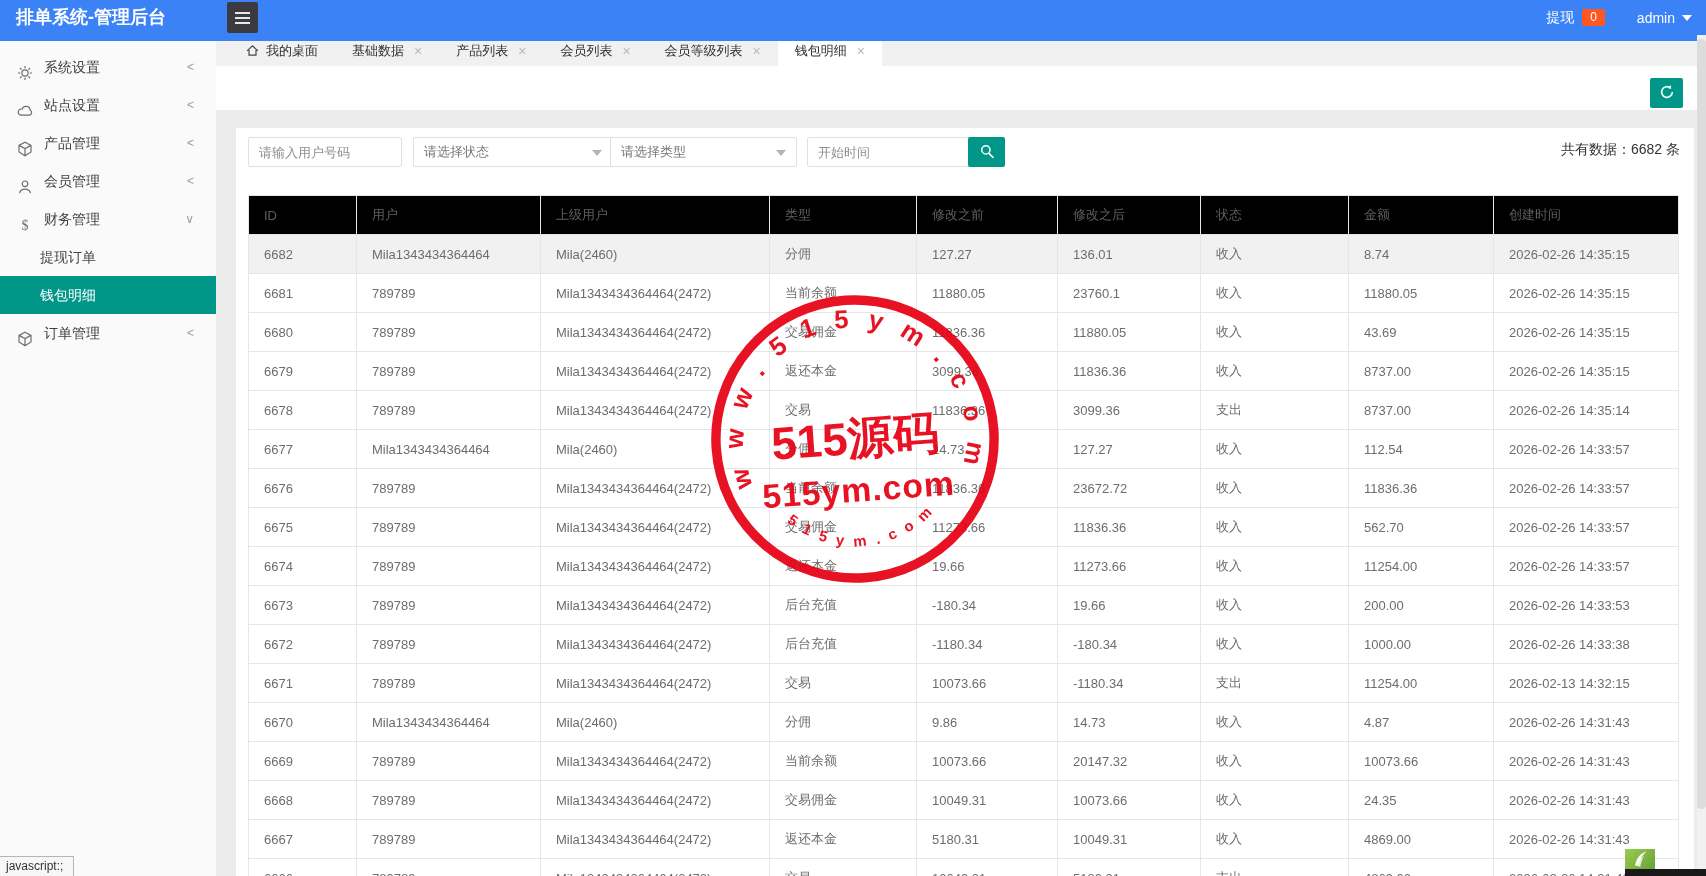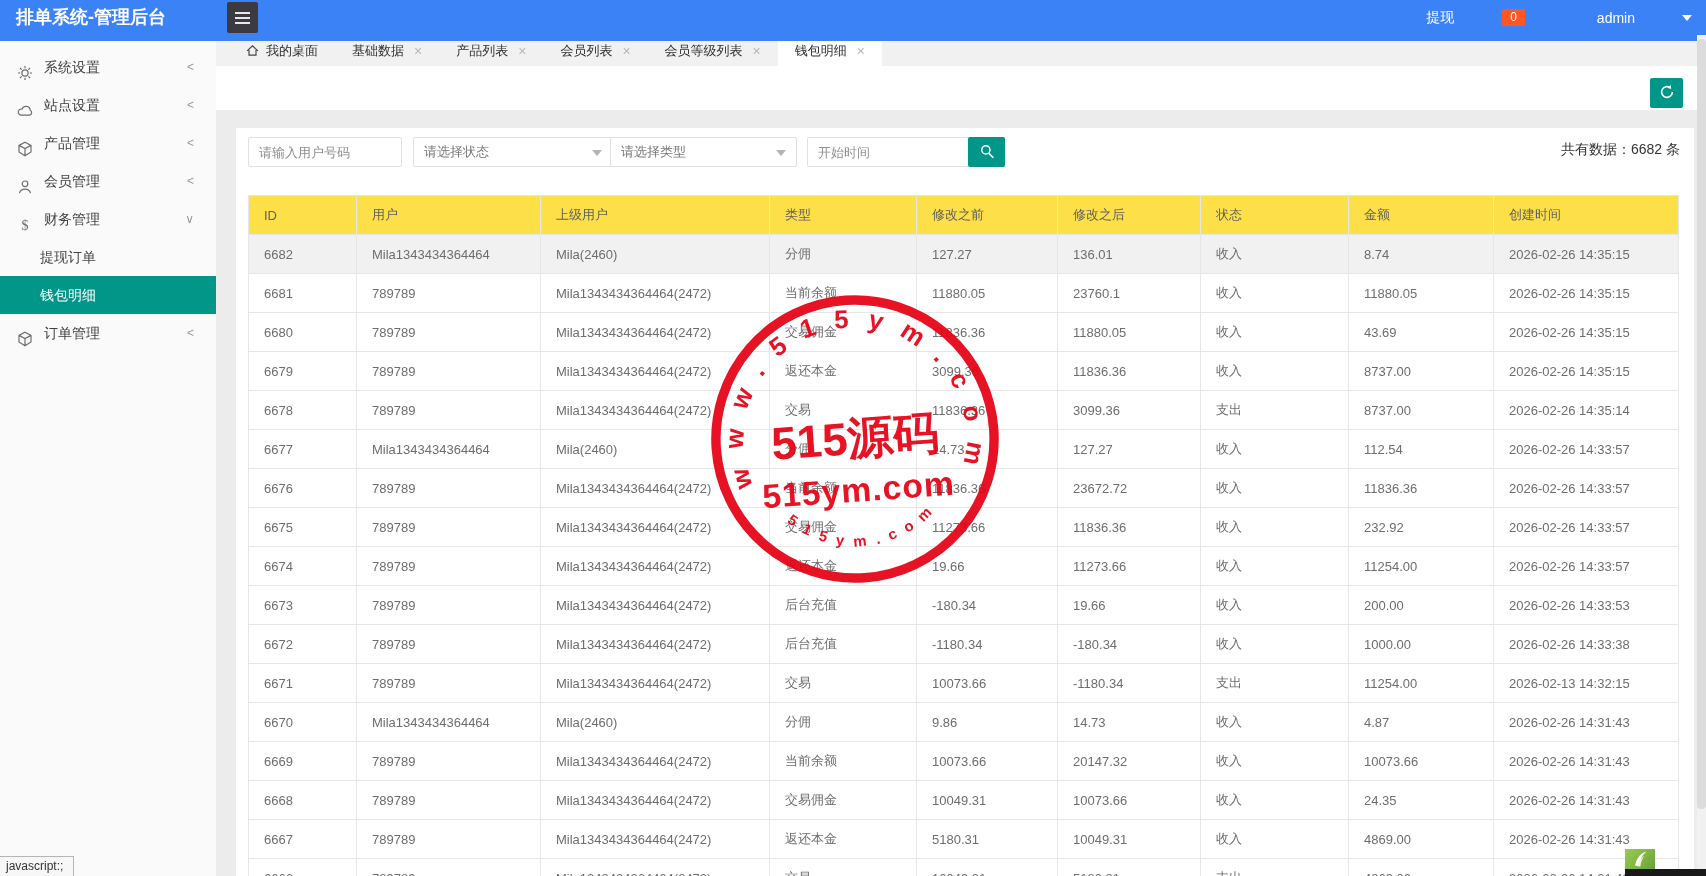--- a/index.html
+++ b/index.html
@@ -6,21 +6,21 @@
   html,body { width:1706px; height:876px; overflow:hidden; }
   body { position:relative; background:#ececec; font-family:"Liberation Sans","DejaVu Sans",sans-serif; }
 
   
   .topbar { position:absolute; left:0; top:0; width:1706px; height:41px; background:#3b82f6; z-index:20; }
   .logo { position:absolute; left:16px; top:0; line-height:35px; color:#fff; font-size:18px; font-weight:bold; }
   .hamburger { position:absolute; left:227px; top:2px; width:31px; height:31px; background:#3a3a40; border-radius:2px;
                display:flex; align-items:center; justify-content:center; cursor:pointer; }
   .hb { display:flex; flex-direction:column; gap:3px; }
   .hb i { display:block; width:15px; height:2px; background:#e8e8e8; }
-  .topbar-right { position:absolute; right:10px; top:0; height:35px; display:flex; align-items:center;gap:40px; }
+  .topbar-right { position:absolute; right:10px; top:0; height:35px; display:flex; align-items:center; }
   .withdraw { color:#fff; font-size:14px; cursor:pointer; }
   .badge { margin-left:8px; background:#ff5722; color:#fff; font-size:12px; line-height:17px; padding:0 8px; border-radius:2px; }
   .admin { margin-left:32px; color:#fff; font-size:14px; cursor:pointer; }
   .caret { margin-left:7px; margin-right:4px; width:0; height:0; border-left:5px solid transparent; border-right:5px solid transparent; border-top:6px solid #fff; }
 
   
   .sidebar { position:absolute; left:0; top:35px; width:216px; height:841px; background:#fafafa; z-index:10; padding-top:13px; }
   .s-item { position:relative; height:38px; line-height:38px; cursor:pointer; }
   .s-item .s-ico { position:absolute; left:16px; top:10px; width:18px; height:18px; }
   .s-item .s-lab { position:absolute; left:44px; font-size:14px; color:#3f3f3f; }
@@ -52,21 +52,21 @@
               font-size:13px; color:#777; line-height:28px; padding:0 10px; cursor:pointer; z-index:3; }
   .f-select .sel-caret { position:absolute; right:10px; top:12px; width:0; height:0;
               border-left:5px solid transparent; border-right:5px solid transparent; border-top:6px solid #b4b4b4; }
   .search-btn { position:absolute; left:968px; top:137px; width:37px; height:30px; background:#009688; border:none; border-radius:2px;
                 display:flex; align-items:center; justify-content:center; cursor:pointer; z-index:3; }
   .count { position:absolute; right:26px; top:141px; font-size:14px; color:#333; z-index:3; }
 
   
   .table-wrap { position:absolute; left:248px; top:195px; width:1430px; z-index:2; }
   table { width:1430px; border-collapse:collapse; table-layout:fixed; }
-  th { height:39px; background:#fde047; font-weight:normal; font-size:13px; color:#5f5f5f; text-align:left; padding:0 15px;
+  th { height:39px; background:#000000; font-weight:normal; font-size:13px; color:#5f5f5f; text-align:left; padding:0 15px;
        border:1px solid #e6e6e6; }
   td { height:39px; font-size:13px; color:#6d6d6d; padding:0 15px; border:1px solid #e6e6e6; background:#fff;
        overflow:hidden; white-space:nowrap; }
   tr.hl td { background:#f1f1f1; }
 
   
   .stamp { position:absolute; left:706px; top:290px; width:298px; height:298px; transform:rotate(-4deg);
            opacity:.92; z-index:6; pointer-events:none; }
   .stamp text { fill:#e60012; font-weight:bold; font-family:"Liberation Sans","DejaVu Sans",sans-serif; }
 
@@ -329,21 +329,21 @@
           <td>2026-02-26 14:33:57</td>
         </tr>
         <tr>
           <td>6675</td>
           <td>789789</td>
           <td>Mila1343434364464(2472)</td>
           <td>交易佣金</td>
           <td>11273.66</td>
           <td>11836.36</td>
           <td>收入</td>
-          <td>232.92</td>
+          <td>562.70</td>
           <td>2026-02-26 14:33:57</td>
         </tr>
         <tr>
           <td>6674</td>
           <td>789789</td>
           <td>Mila1343434364464(2472)</td>
           <td>返还本金</td>
           <td>19.66</td>
           <td>11273.66</td>
           <td>收入</td>

